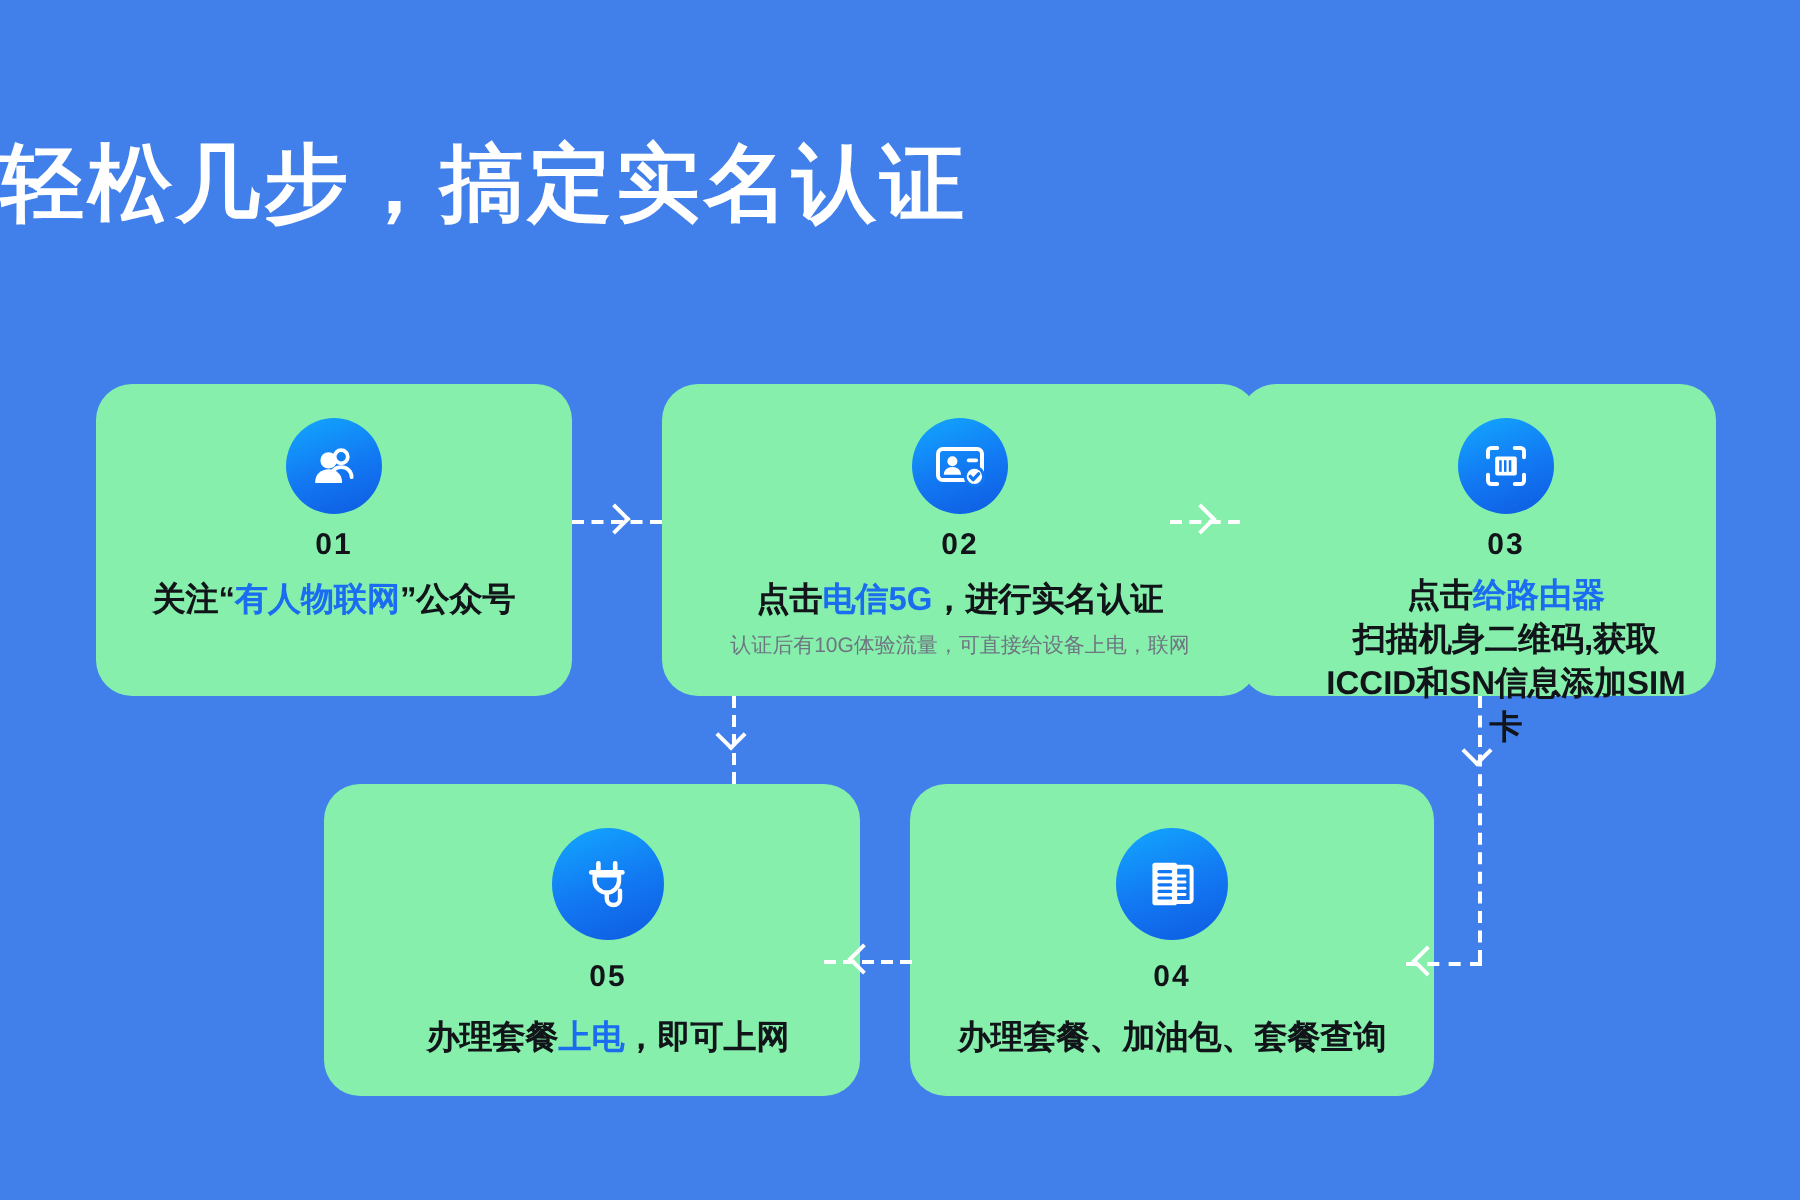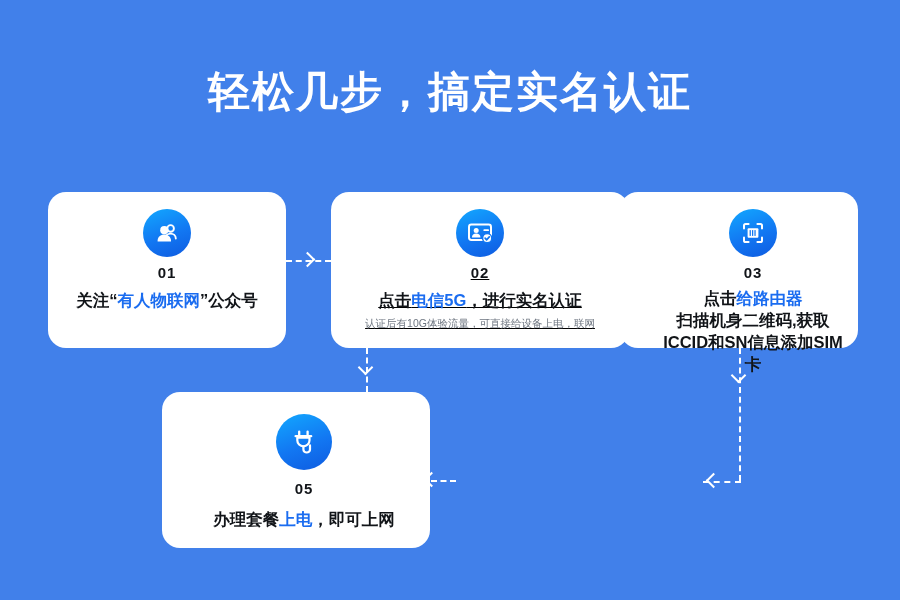--- a/index.html
+++ b/index.html
@@ -21,33 +21,33 @@
     width: 900px;
     height: 600px;
   }
 
   
   .page-title {
     position: absolute;
     top: 64px;
     left: 0;
     width: 900px;
-    text-align: center;
+    text-align: left;
     color: #FFFFFF;
     font-size: 42px;
     font-weight: 700;
     letter-spacing: 2px;
     line-height: 56px;
     white-space: nowrap;
   }
 
   
   .card {
     position: absolute;
-    background: #ffffff;
+    background: #86efac;
     border-radius: 18px;
     display: flex;
     flex-direction: column;
     align-items: center;
     padding-top: 17px;
   }
 
   .card-icon-wrap {
     width: 48px;
     height: 48px;
@@ -88,21 +88,21 @@
     color: #6E7681;
     text-align: right;
     line-height: 15px;
     white-space: nowrap;
   }
 
   .hl { color: #1A6CF0; }
 
   
   #card-01 { left: 48px;  top: 192px; width: 238px; height: 156px; }
-  #card-02 { left: 331px; top: 192px; width: 298px; height: 156px; text-decoration: underline; }
+  #card-02 { left: 331px; top: 192px; width: 298px; height: 156px; }
   #card-03 { left: 620px; top: 192px; width: 238px; height: 156px; padding-left: 28px; }
   #card-03 .card-text { margin-top: 5px; line-height: 22px; }
   #card-04 { left: 455px; top: 392px; width: 262px; height: 156px; }
   #card-05 { left: 162px; top: 392px; width: 268px; height: 156px; padding-left: 16px; }
   #card-04 .card-icon-wrap, #card-05 .card-icon-wrap { width: 56px; height: 56px; }
   #card-04 { padding-top: 22px; }
   #card-05 { padding-top: 22px; }
   #card-04 .card-number, #card-05 .card-number { margin-top: 10px; }
   #card-04 .card-text, #card-05 .card-text { margin-top: 10px; }
 
@@ -202,20 +202,39 @@
         <rect x="8.6" y="9.2" width="10.8" height="9.6" rx="1" fill="#fff"></rect>
         <rect x="10.6" y="11.1" width="1.25" height="5.8" fill="#1277F2"></rect>
         <rect x="13.0" y="11.1" width="1.25" height="5.8" fill="#1277F2"></rect>
         <rect x="15.4" y="11.1" width="1.25" height="5.8" fill="#1277F2"></rect>
       </svg>
     </div>
     <div class="card-number">03</div>
     <div class="card-text multiline"><span>点击</span><span class="hl">给路由器</span><br><span>扫描机身二维码,获取</span><br><span>ICCID和SN信息添加SIM卡</span></div>
   </div>
 
+  <div class="card" id="card-04">
+    <div class="card-icon-wrap">
+      <svg width="32" height="32" viewBox="0 0 32 32" fill="none">
+        <rect x="14.6" y="7.4" width="11.2" height="17.6" rx="1.3" stroke="#fff" stroke-width="2"></rect>
+        <rect x="17.2" y="11.2" width="6" height="1.5" rx="0.7" fill="#fff"></rect>
+        <rect x="17.2" y="14.3" width="6" height="1.5" rx="0.7" fill="#fff"></rect>
+        <rect x="17.2" y="17.4" width="6" height="1.5" rx="0.7" fill="#fff"></rect>
+        <rect x="17.2" y="20.5" width="6" height="1.5" rx="0.7" fill="#fff"></rect>
+        <rect x="6.2" y="5.4" width="12.4" height="21.2" rx="1.4" fill="#fff"></rect>
+        <rect x="8.7" y="9.0" width="7.4" height="1.6" rx="0.8" fill="#1277F2"></rect>
+        <rect x="8.7" y="12.3" width="7.4" height="1.6" rx="0.8" fill="#1277F2"></rect>
+        <rect x="8.7" y="15.6" width="7.4" height="1.6" rx="0.8" fill="#1277F2"></rect>
+        <rect x="8.7" y="18.9" width="7.4" height="1.6" rx="0.8" fill="#1277F2"></rect>
+        <rect x="8.7" y="22.2" width="7.4" height="1.6" rx="0.8" fill="#1277F2"></rect>
+      </svg>
+    </div>
+    <div class="card-number">04</div>
+    <div class="card-text"><span>办理套餐、加油包、套餐查询</span></div>
+  </div>
 
   <div class="card" id="card-05">
     <div class="card-icon-wrap">
       <svg width="32" height="32" viewBox="0 0 32 32" fill="none">
         <path d="M11.2 5.6v4.2M19.6 5.6v4.2" stroke="#fff" stroke-width="2.3" stroke-linecap="round"></path>
         <path d="M7.6 10.2h15.6" stroke="#fff" stroke-width="2.3" stroke-linecap="round"></path>
         <path d="M9.3 11.6h12.2v2.6a6.1 6.1 0 0 1-12.2 0v-2.6z" stroke="#fff" stroke-width="2.2" stroke-linejoin="round"></path>
         <path d="M15.4 20.4v3.0c0 1.9 1.6 3.1 3.3 3.1s3.3-1.2 3.3-3.1v-4.0" stroke="#fff" stroke-width="2.2" stroke-linecap="round" fill="none"></path>
       </svg>
     </div>

